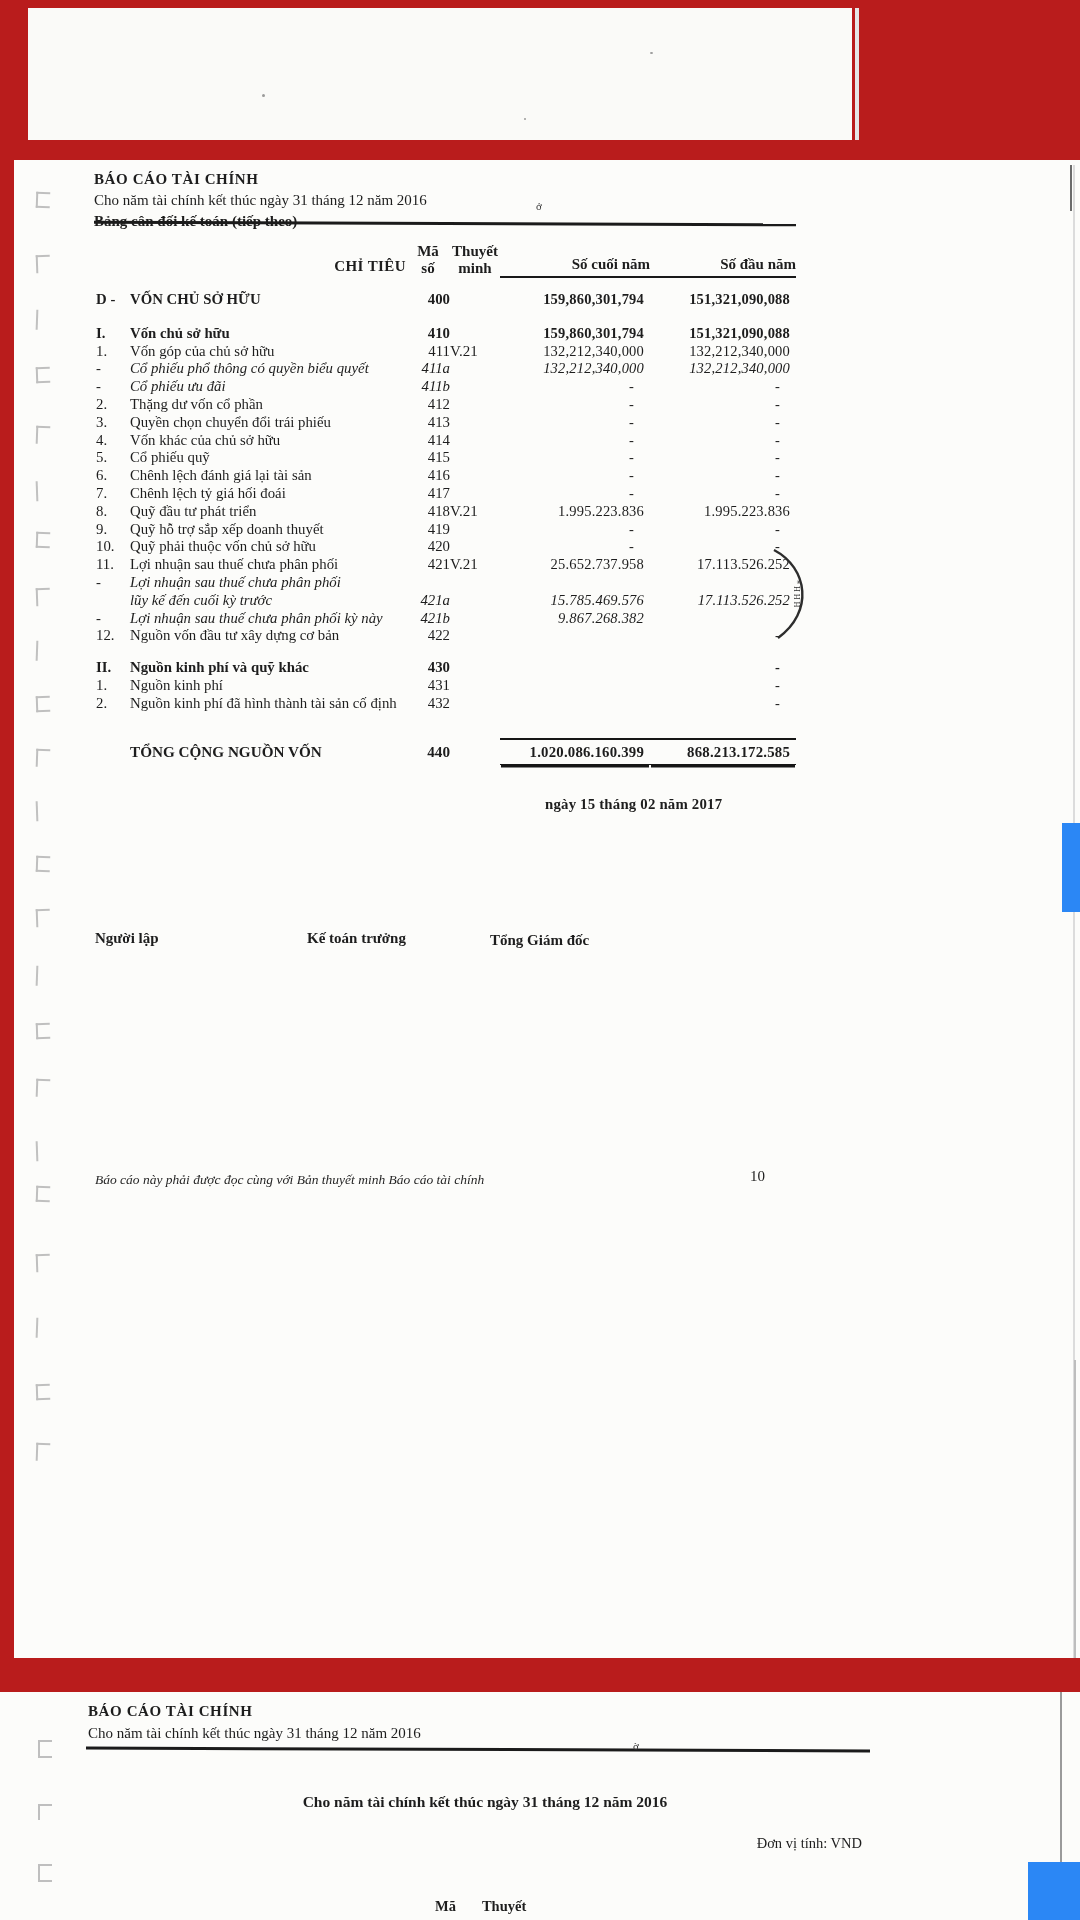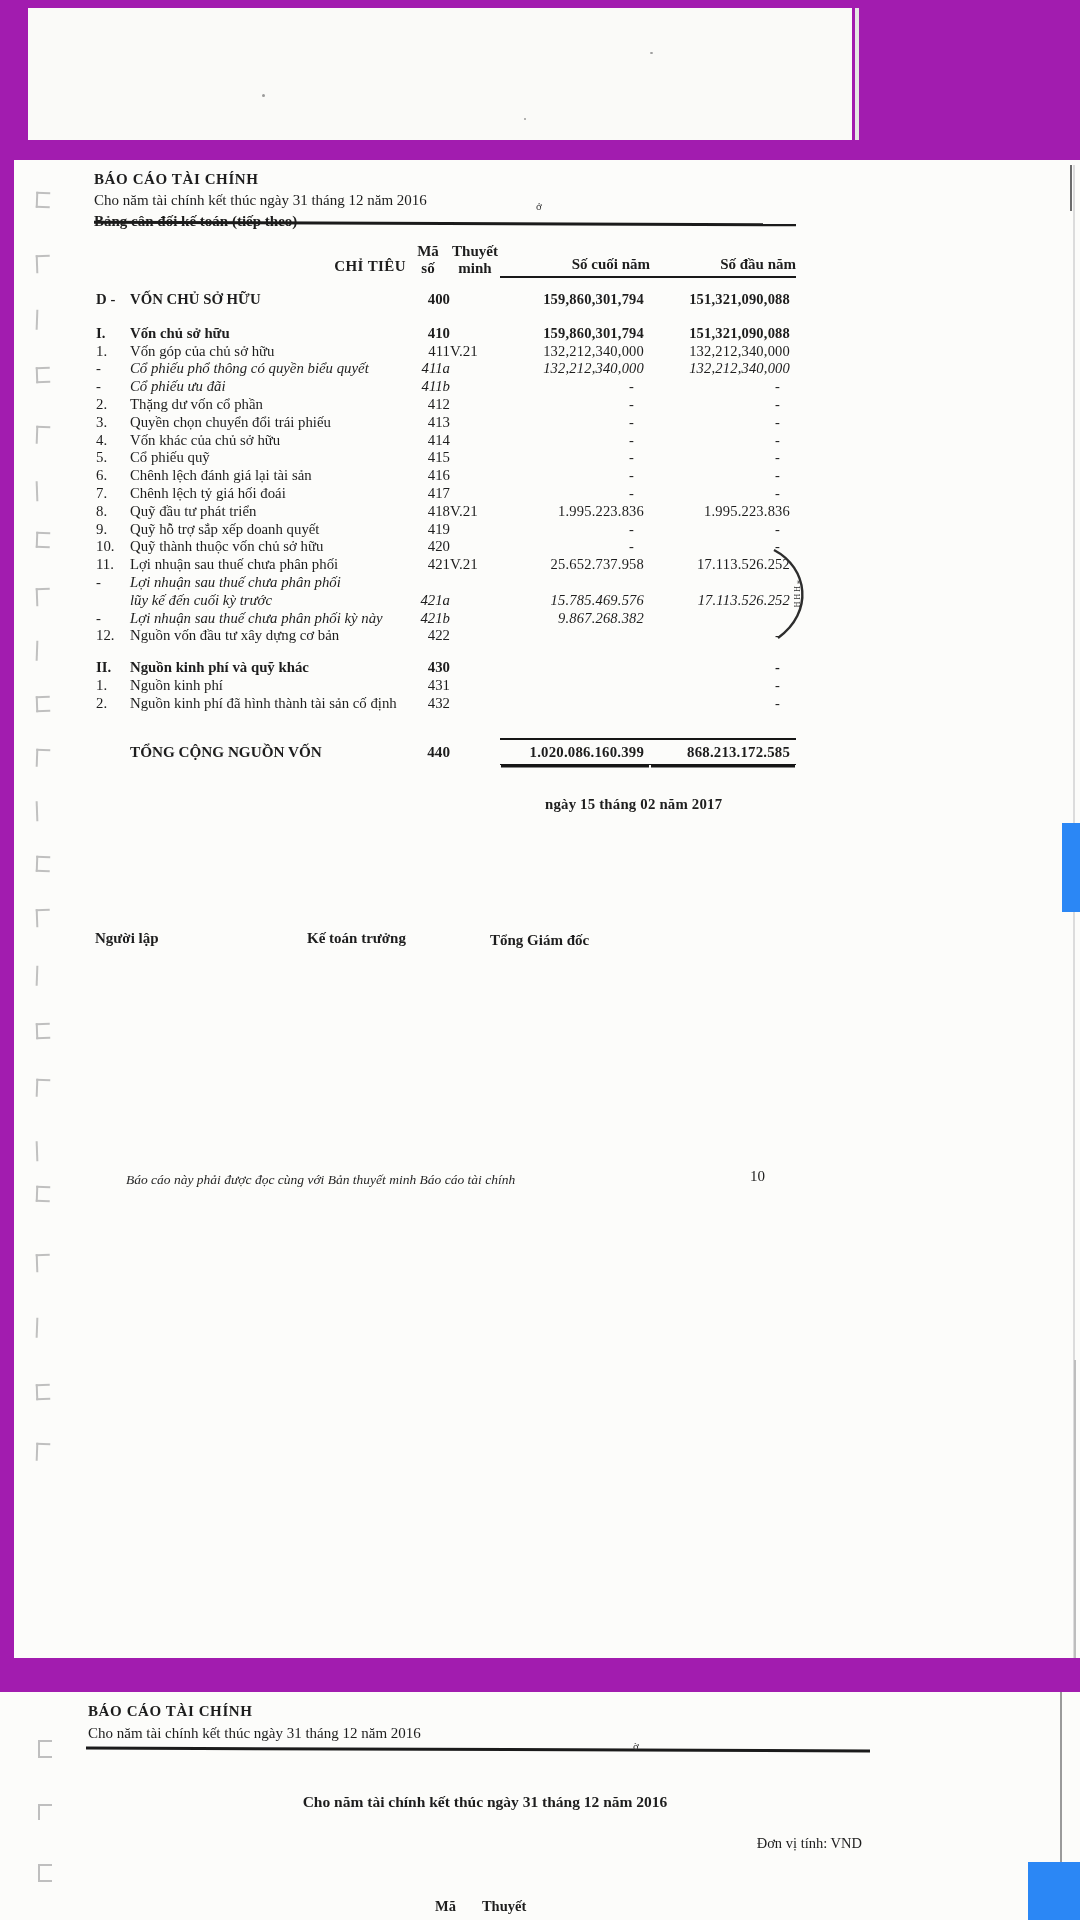--- a/index.html
+++ b/index.html
@@ -1,18 +1,18 @@
 <!DOCTYPE html>
 <html><head>
 <meta charset="utf-8">
 <style>
   html,body{margin:0;padding:0;background:#000;}
   #canvas{
     position:relative;width:1080px;height:1920px;overflow:hidden;
-    background:#a21caf;
+    background:#b91c1c;
     font-family:"Liberation Serif","DejaVu Serif",serif;
     color:#1d1d1d;
   }
   .page{position:absolute;background:#fbfbf9;}
   #page-top{left:28px;top:8px;width:824px;height:132px;background:#fafaf8;}
   #top-sliver{position:absolute;left:855px;top:8px;width:4px;height:132px;background:#e6e6e6;}
   #page-main{left:14px;top:160px;width:1066px;height:1498px;background:#fcfcfa;}
   #page-next{left:0;top:1692px;width:1080px;height:228px;background:#fcfcfa;overflow:hidden;}
 
   
@@ -204,29 +204,29 @@
           <div class="trow">
             <span class="c1">8.</span>
             <span class="c2">Quỹ đầu tư phát triển</span>
             <span class="c3">418</span>
             <span class="c4">V.21</span>
             <span class="c5">1.995.223.836</span>
             <span class="c6">1.995.223.836</span>
           </div>
           <div class="trow">
             <span class="c1">9.</span>
-            <span class="c2">Quỹ hỗ trợ sắp xếp doanh quyết</span>
+            <span class="c2">Quỹ hỗ trợ sắp xếp doanh thuyết</span>
             <span class="c3">419</span>
             <span class="c4"></span>
             <span class="c5 dash">-</span>
             <span class="c6 dash">-</span>
           </div>
           <div class="trow">
             <span class="c1">10.</span>
-            <span class="c2">Quỹ thành thuộc vốn chủ sở hữu</span>
+            <span class="c2">Quỹ phải thuộc vốn chủ sở hữu</span>
             <span class="c3">420</span>
             <span class="c4"></span>
             <span class="c5 dash">-</span>
             <span class="c6 dash">-</span>
           </div>
           <div class="trow">
             <span class="c1">11.</span>
             <span class="c2">Lợi nhuận sau thuế chưa phân phối</span>
             <span class="c3">421</span>
             <span class="c4">V.21</span>
@@ -306,21 +306,21 @@
       <path d="M6,4 C 40,22 46,66 10,92" fill="none" stroke="#2d2d2d" stroke-width="2.4"></path>
       <text x="26" y="34" font-size="8" fill="#2d2d2d" transform="rotate(90 26 34)">* H H H</text>
     </svg>
 
     <div class="abs dateline" style="left:531px;top:636px;">ngày 15 tháng 02 năm 2017</div>
 
     <div class="abs sig" style="left:81px;top:770px;">Người lập</div>
     <div class="abs sig" style="left:293px;top:770px;">Kế toán trưởng</div>
     <div class="abs sig" style="left:476px;top:772px;">Tổng Giám đốc</div>
 
-    <div class="abs footer-note" style="left:81px;top:1012px;margin-left:31px;">Báo cáo này phải được đọc cùng với Bản thuyết minh Báo cáo tài chính</div>
+    <div class="abs footer-note" style="left:81px;top:1012px;">Báo cáo này phải được đọc cùng với Bản thuyết minh Báo cáo tài chính</div>
     <div class="abs pageno" style="left:736px;top:1008px;">10</div>
 
     <div class="vline" style="left:1056px;top:5px;width:2px;height:46px;background:#6b6b6b;"></div>
     <div class="vline" style="left:1059px;top:5px;width:1.5px;height:1493px;background:#dcdcdc;"></div>
     <div class="vline" style="left:1060px;top:1200px;width:2px;height:298px;background:#bdbdbd;"></div>
   <div class="binder bt" style="left: 22px; top: 32px; height: 12px; transform: rotate(2deg);"></div>
       <div class="binder t" style="left: 22px; top: 95px; height: 16px; transform: rotate(-2deg);"></div>
       <div class="binder " style="left: 22px; top: 150px; height: 20px; transform: rotate(2deg);"></div>
       <div class="binder bt" style="left: 22px; top: 207px; height: 12px; transform: rotate(-2deg);"></div>
       <div class="binder t" style="left: 22px; top: 266px; height: 16px; transform: rotate(2deg);"></div>

